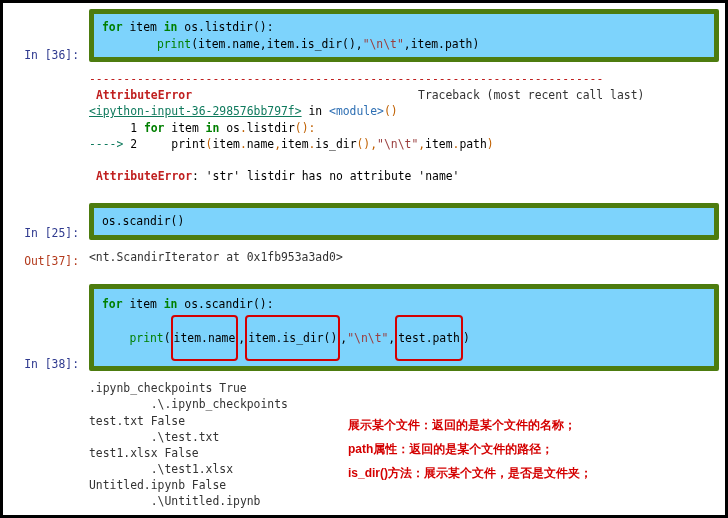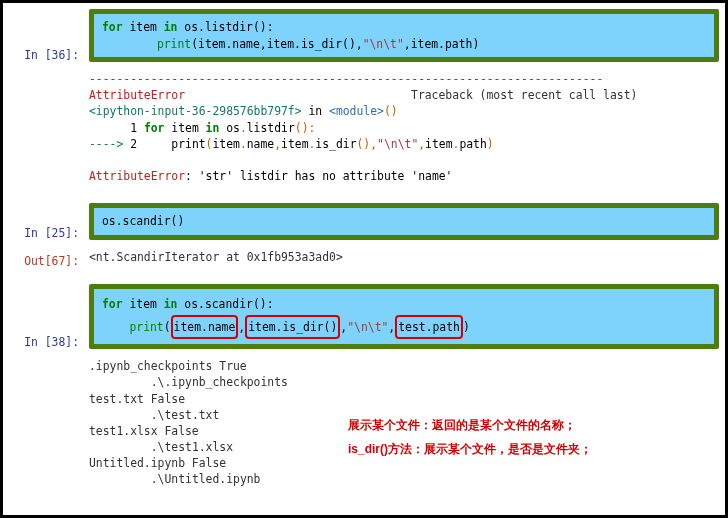--- a/index.html
+++ b/index.html
@@ -39,41 +39,41 @@
     flex: 1;
     padding: 3px 8px 3px 0;
     white-space: pre;
     line-height: 1.42;
     margin-right: 6px;
   }
   .kw { color: #007f00; font-weight: bold; }
   .builtin { color: #007f00; }
   .brackets { color: #c06000; }
   .str { color: #9a3e3e; }
-  .err-name { color: #c02020; font-weight: normal; }
+  .err-name { color: #c02020; font-weight: bold; margin-left: 7px; }
   .tb-sep { color: #c02020; }
   .tb-head { color: #333333; margin-left: 34px; }
-  .tb-loc { color: #0f7a5d; }
+  .tb-loc { color: #0f7a5d; text-decoration: underline; }
   .tb-mod { color: #2e6fb3; }
   .arrow { color: #0f7a5d; }
   .plain-out { color: #333333; }
   .annotations {
     position: absolute;
     left: 348px;
     top: 413px;
     font-family: "Microsoft YaHei", "PingFang SC", sans-serif;
     font-size: 12px;
     color: #d40000;
     font-weight: bold;
     line-height: 2.0;
   }
   .red-box {
     border: 2px solid #d40000;
     border-radius: 4px;
-    padding: 0 1px;
+    padding: 11px 1px;
     display: inline-block;
   }
   .cell38-wrapper { position: relative; }
 </style>
 </head>
 <body>
 
 <div class="cell">
   <div class="prompt prompt-in">In [36]:</div>
   <div class="code-area"><span class="kw">for</span> <span>item</span> <span class="kw">in</span> <span>os</span><span>.</span><span>listdir</span><span>()</span><span>:</span>
@@ -89,21 +89,21 @@
 <span class="arrow">----&gt; </span><span>2</span><span>     </span><span>print</span><span class="brackets">(</span><span>item</span><span class="brackets">.</span><span>name</span><span class="brackets">,</span><span>item</span><span class="brackets">.</span><span>is_dir</span><span class="brackets">()</span><span class="brackets">,</span><span class="str">"\n\t"</span><span class="brackets">,</span><span>item</span><span class="brackets">.</span><span>path</span><span class="brackets">)</span>
 
 <span class="err-name">AttributeError</span><span>: 'str' listdir has no attribute 'name'</span></div>
 </div>
 
 <div class="cell" style="margin-top:10px">
   <div class="prompt prompt-in">In [25]:</div>
   <div class="code-area"><span>os</span><span>.</span><span>scandir</span><span>()</span></div>
 </div>
 <div class="cell">
-  <div class="prompt prompt-out">Out[67]:</div>
+  <div class="prompt prompt-out">Out[37]:</div>
   <div class="output-area plain-out">&lt;nt.ScandirIterator at 0x1fb953a3ad0&gt;</div>
 </div>
 
 <div class="cell cell38-wrapper" style="margin-top:10px">
   <div class="prompt prompt-in">In [38]:</div>
   <div class="code-area" style="line-height:1.8"><span class="kw">for</span> <span>item</span> <span class="kw">in</span> <span>os</span><span>.</span><span>scandir</span><span>()</span><span>:</span>
 <span>    </span><span class="builtin">print</span><span>(</span><span class="red-box">item.name</span><span>,</span><span class="red-box">item.is_dir()</span><span>,</span><span class="str">"\n\t"</span><span>,</span><span class="red-box">test.path</span><span>)</span></div>
 </div>
 <div class="cell">
   <div class="prompt"></div>
@@ -112,14 +112,15 @@
 test.txt False 
 	 .\test.txt
 test1.xlsx False 
 	 .\test1.xlsx
 Untitled.ipynb False 
 	 .\Untitled.ipynb</div>
 </div>
 
 <div class="annotations">
   <div>展示某个文件：返回的是某个文件的名称；</div>
+  <div>path属性：返回的是某个文件的路径；</div>
   <div>is_dir()方法：展示某个文件，是否是文件夹；</div>
 </div>
 
 </body></html>

